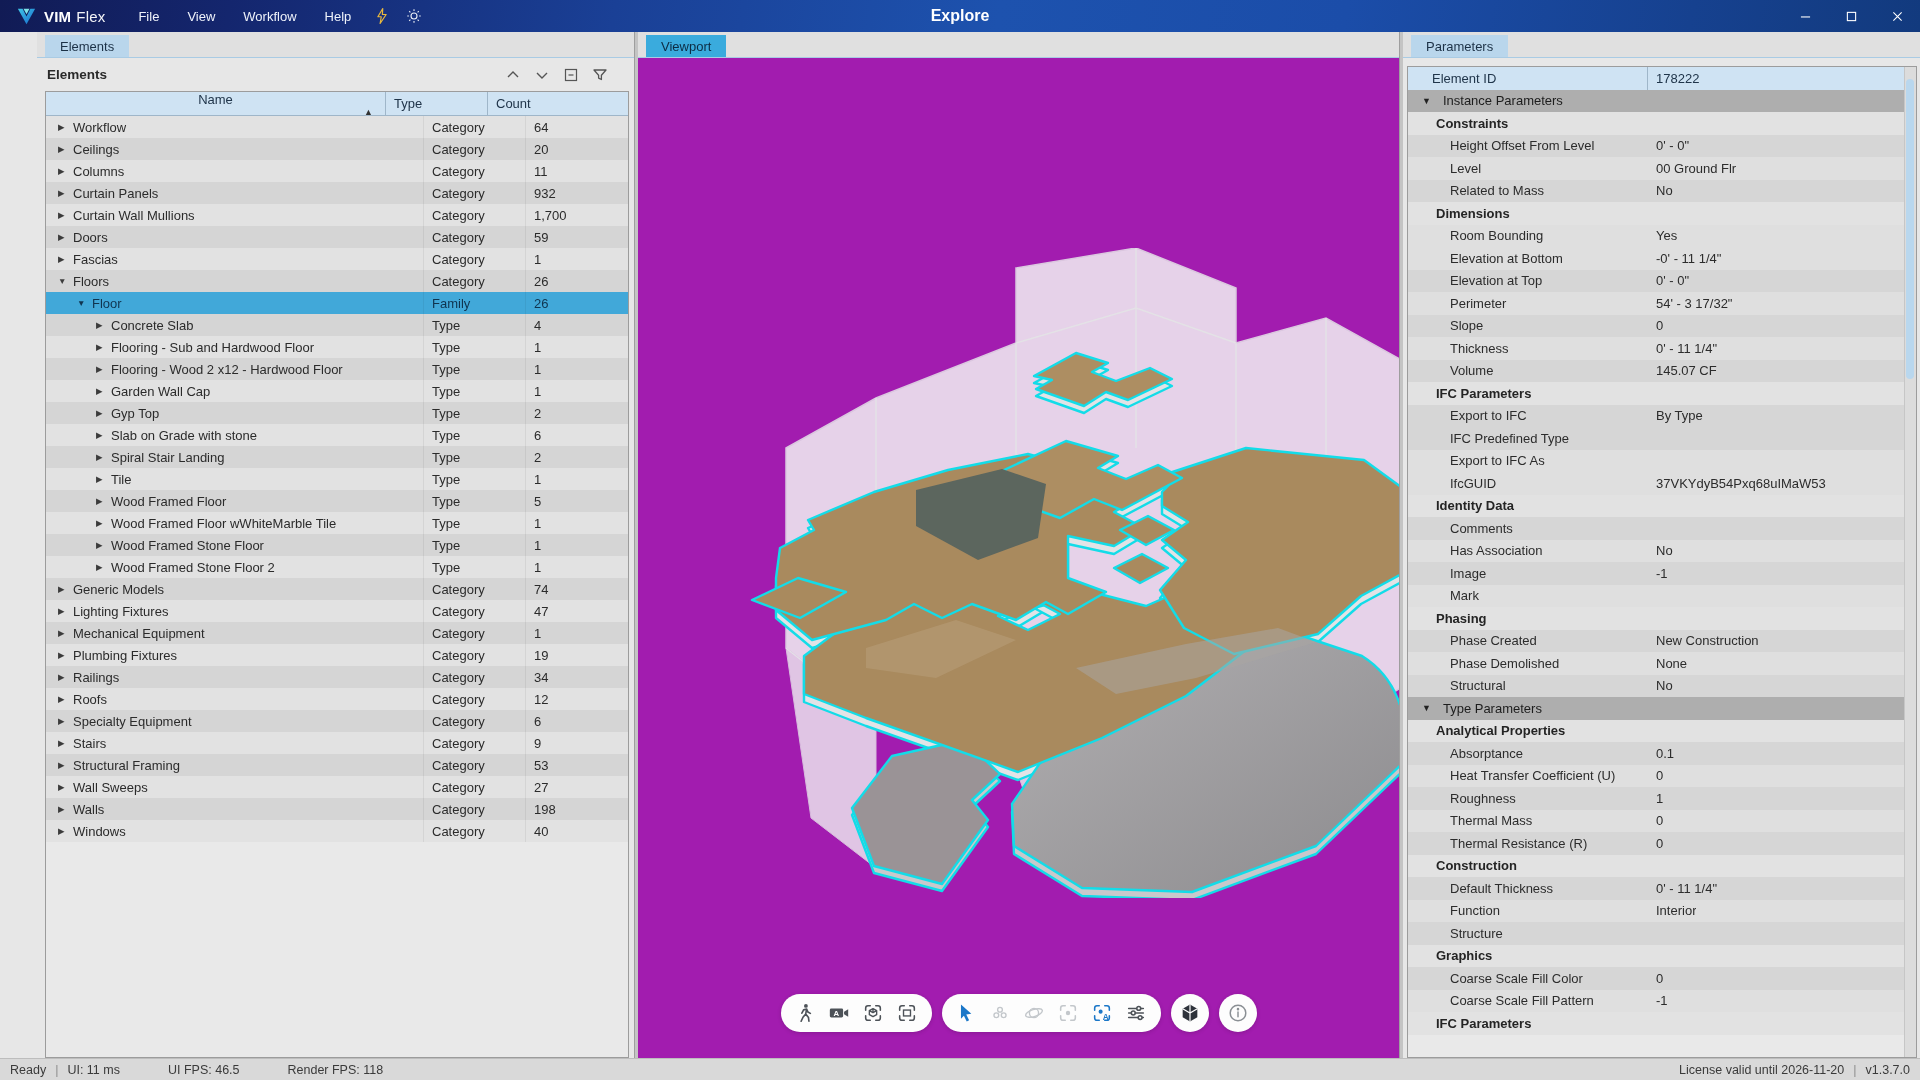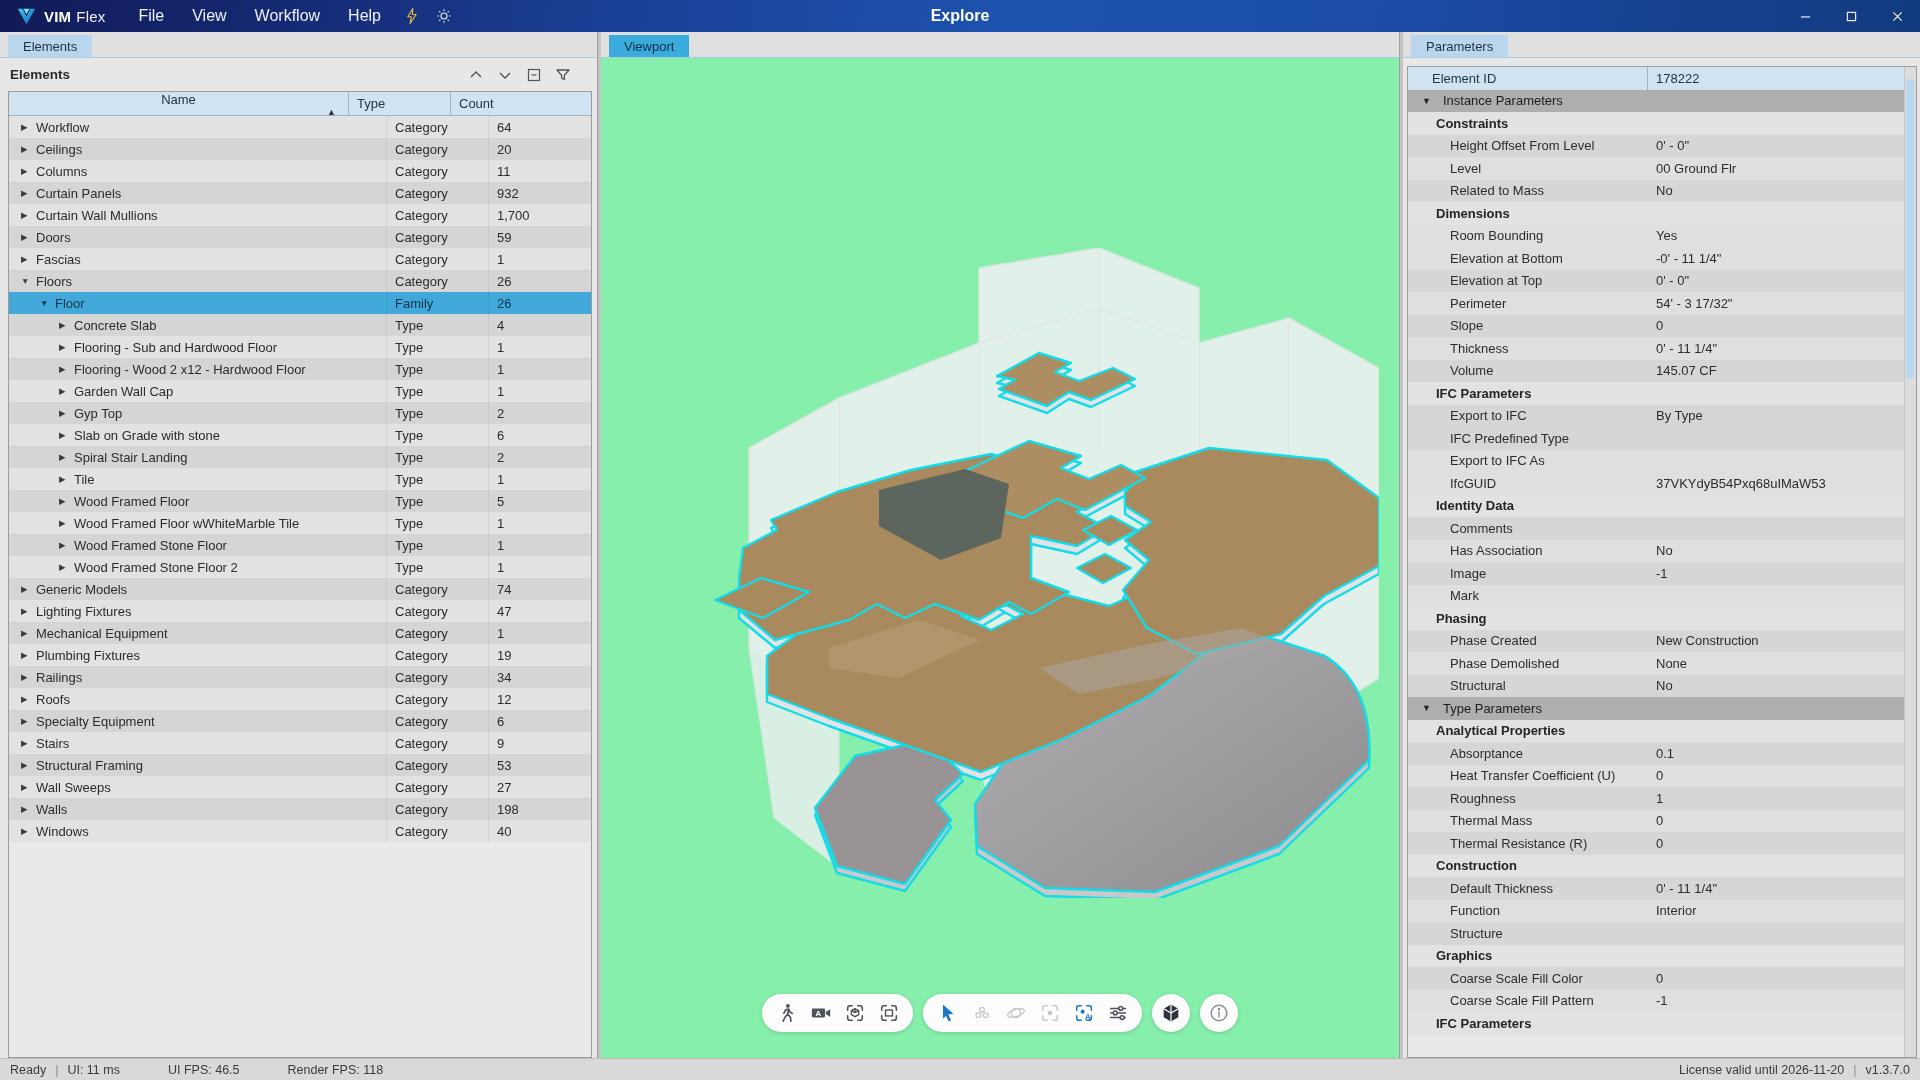--- a/index.html
+++ b/index.html
@@ -8,34 +8,34 @@
 
   
   .titlebar{flex:0 0 32px;height:32px;display:flex;align-items:center;color:#fff;position:relative;
     background:linear-gradient(100deg,#111b55 0%,#14266e 12%,#1a4096 32%,#1d52ae 52%,#1b4da9 70%,#16418f 88%,#123a7e 100%);}
   .brand{display:flex;align-items:center;gap:7px;padding:0 10px 0 16px;}
   .brand svg{width:21px;height:19px;display:block;}
   .brand-text{font-size:15px;letter-spacing:.2px;display:flex;gap:5px;}
   .brand-bold{font-weight:700;text-align:center;}
   .brand-light{font-weight:400;opacity:.95;}
   #menubar{display:flex;gap:2px;margin-left:10px;}
-  .menu-item{padding:4px 13px;font-size:16px;color:#eef2fa;cursor:default;}
+  .menu-item{padding:4px 13px;font-size:13px;color:#eef2fa;cursor:default;}
   .tb-icon{width:28px;height:26px;display:flex;align-items:center;justify-content:center;margin-left:4px;}
   .tb-icon svg{width:18px;height:18px;}
   .tb-title{position:absolute;left:50%;top:50%;transform:translate(-50%,-50%);font-size:16px;font-weight:700;}
   .win-controls{margin-left:auto;display:flex;height:32px;}
   .win-btn{width:46px;height:32px;display:flex;align-items:center;justify-content:center;}
   .win-btn svg{width:11px;height:11px;}
 
   
-  .main{flex:1;display:flex;min-height:0;}
+  .main{flex:1;display:flex;min-height:0;margin-left:37px;}
   .divider{width:3px;background:#c4c4c4;border-left:1px solid #9e9e9e;flex:0 0 3px;}
   .panel{display:flex;flex-direction:column;min-width:0;}
   .panel.left{width:597px;flex:0 0 597px;background:#e7e7e7;}
-  .panel.center{flex:1;background:#86efac;position:relative;}
+  .panel.center{flex:1;background:#a21caf;position:relative;}
   .panel.right{width:517px;flex:0 0 517px;background:#e7e7e7;}
 
   .tabstrip{flex:0 0 25px;height:25px;background:#e0e0e0;border-bottom:1px solid #a9cbe4;display:flex;align-items:flex-end;padding-left:8px;}
   .tab{height:22px;display:flex;align-items:center;padding:0 15px;font-size:13px;color:#1c3146;}
   .tab.active-light{background:#b9d6ec;}
   .tab.active-cyan{background:#3aabdd;color:#0d2c44;}
 
   
   .lp-header{flex:0 0 33px;display:flex;align-items:center;padding:0 10px;}
   .lp-title{font-weight:700;font-size:13.5px;color:#2a2a2a;}

